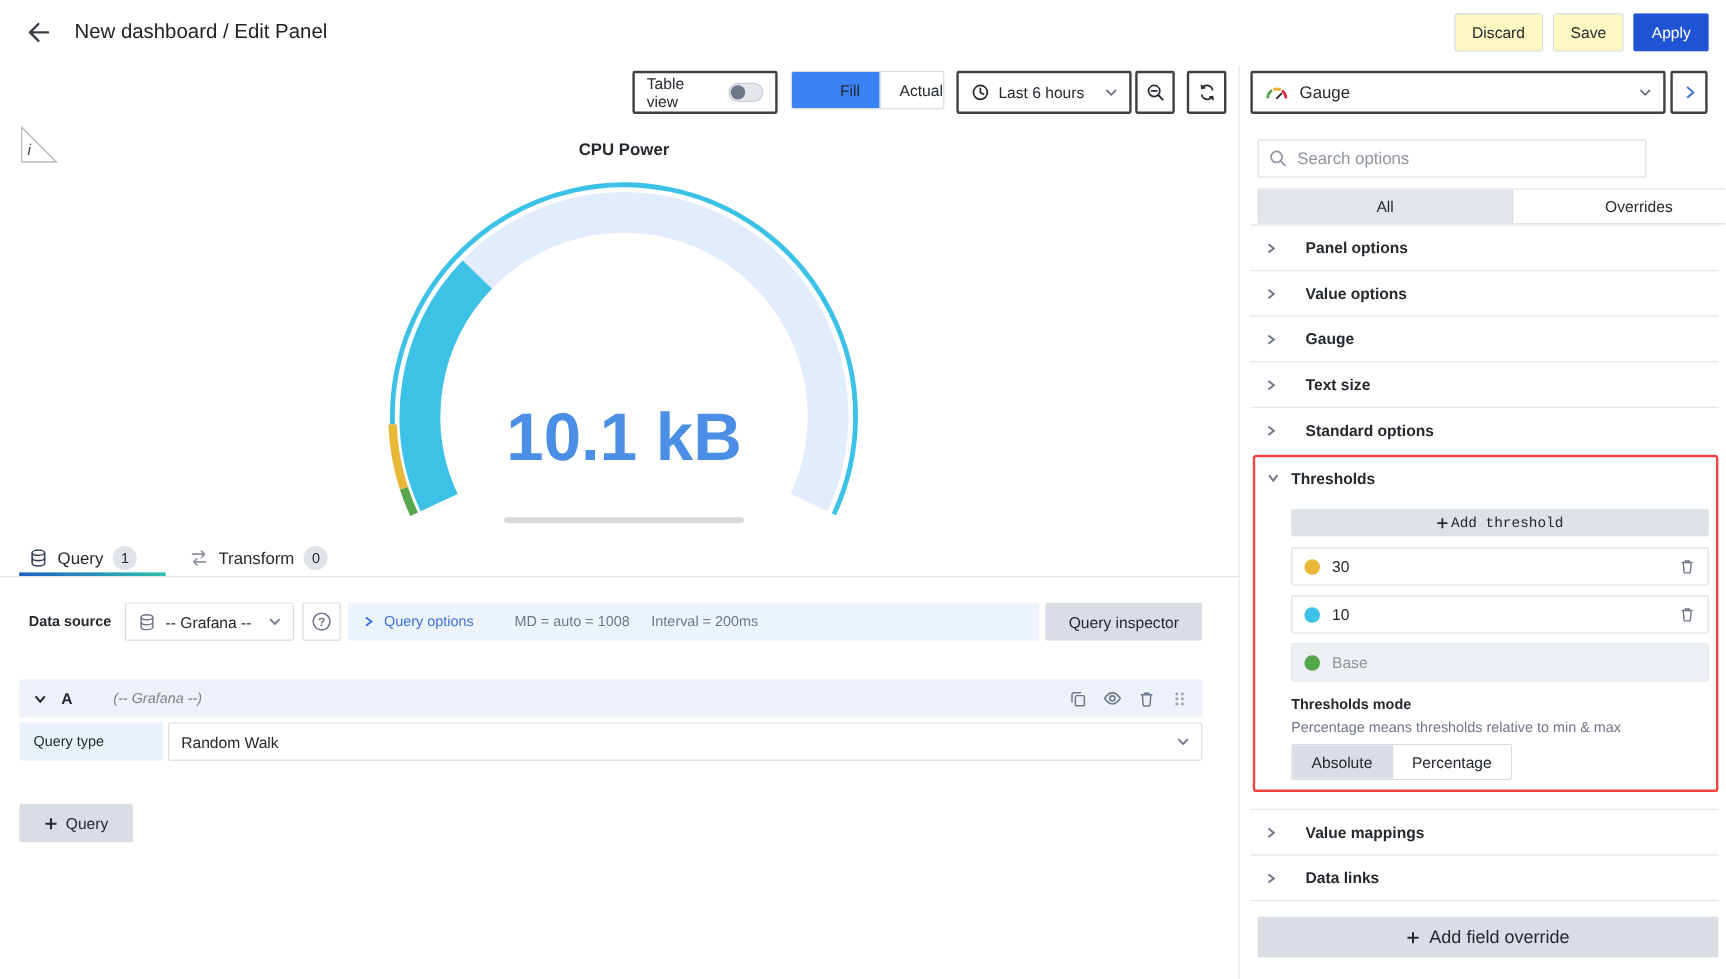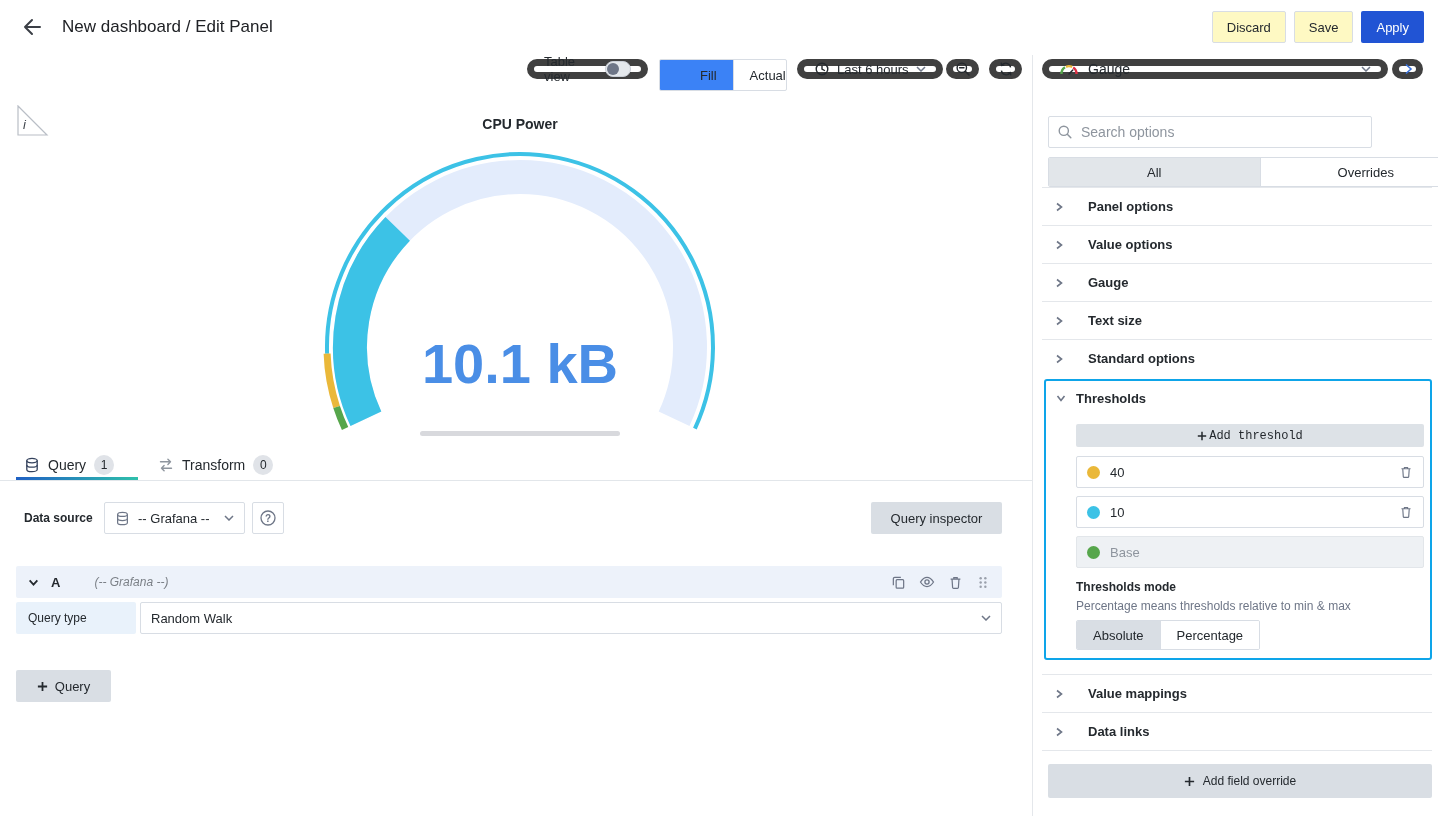--- a/index.html
+++ b/index.html
@@ -13,21 +13,21 @@
   .back-btn { position:absolute; left:18px; top:13px; width:28px; height:28px; display:flex; align-items:center; justify-content:center; cursor:pointer; background:none; border:none; }
   .page-title { position:absolute; left:62px; top:0; height:54px; line-height:54px; font-size:17px; font-weight:500; color:#202226; }
   .header-actions { position:absolute; right:14px; top:11px; display:flex; gap:8px; }
 
   .btn { display:inline-flex; align-items:center; justify-content:center; height:32px; padding:0 14px; border-radius:2px; font-size:13px; font-weight:500; border:1px solid transparent; cursor:pointer; font-family:inherit; }
   .btn-outline { background:#fef9c3; border-color:#d8dde4; color:#24292e; }
   .btn-primary { background:#2154d4; color:#fff; }
   .btn-gray { background:#d9dee4; color:#24292e; }
 
   
-  .tbox { position:absolute; top:59px; height:20px; display:flex; align-items:center; background:#fff; border:7px solid #404040; border-radius:12px; padding:0 10px; cursor:pointer; }
+  .tbox { position:absolute; top:59px; height:36px; display:flex; align-items:center; background:#fff; border:2px solid #404040; border-radius:2px; padding:0 10px; cursor:pointer; }
   .tbox .lbl { font-size:13px; color:#24292e; }
   .toggle-track { position:relative; width:30px; height:16px; border-radius:8px; background:#e4e8ec; border:1px solid #c9ced6; margin-left:10px; }
   .toggle-knob { position:absolute; left:1px; top:1px; width:12px; height:12px; border-radius:50%; background:#6e7687; }
   .seg { position:absolute; top:59px; height:32px; display:flex; border:1px solid #d8dde4; border-radius:2px; overflow:hidden; background:#fff; }
   .seg .seg-opt { display:flex; align-items:center; justify-content:center; padding:0 16px; font-size:13px; font-weight:500; color:#24292e; cursor:pointer; }
   .seg .active { background:#3b82f6;padding-left:40px; }
   .caret { margin-left:auto; }
 
   
   .panel-title { position:absolute; left:0; top:116px; width:1040px; text-align:center; font-size:14px; font-weight:700; color:#24292e; }
@@ -63,38 +63,38 @@
   .search-box input::placeholder { color:#8e959e; }
   .search-box .sicon { position:absolute; left:9px; top:8px; }
   .filter-tabs { position:absolute; left:1048px; top:157px; width:424px; height:30px; display:flex; border:1px solid #d8dde4; border-radius:2px; overflow:hidden; }
   .filter-tabs .ft { flex:1; display:flex; align-items:center; justify-content:center; font-size:13px; color:#24292e; cursor:pointer; background:#fff; }
   .filter-tabs .ft.active { background:#e2e6ea; }
   .filter-tabs .ft + .ft { border-left:1px solid #d8dde4; }
 
   .opt-row { position:absolute; left:1042px; width:390px; height:38px; display:flex; align-items:center; gap:24px; padding-left:12px; border-top:1px solid #e4e7eb; cursor:pointer; background:#fff; }
   .opt-row .opt-label { font-size:13px; font-weight:700; color:#24292e; }
 
-  .thr-box { position:absolute; left:1044px; top:379px; width:388px; height:281px; border:2px solid #0ea5e9; border-radius:3px; background:#fff; }
+  .thr-box { position:absolute; left:1044px; top:379px; width:388px; height:281px; border:2px solid #ef4444; border-radius:3px; background:#fff; }
   .thr-head { position:absolute; left:0; top:0; width:100%; height:34px; display:flex; align-items:center; gap:10px; padding-left:10px; cursor:pointer; }
   .thr-head .opt-label { font-size:13px; font-weight:700; }
   .thr-add { position:absolute; left:30px; top:43px; width:348px; height:23px; background:#dde2e7; border:none; border-radius:2px; font-size:12px; font-weight:500; color:#24292e; display:flex; align-items:center; justify-content:center; gap:2px; cursor:pointer; font-family:Liberation Mono, monospace; }
   .thr-row { position:absolute; left:30px; width:348px; height:32px; background:#fff; border:1px solid #d8dde4; border-radius:2px; display:flex; align-items:center; padding:0 10px; }
   .thr-row.disabled { background:#eef1f4; border-color:#e2e6ea; }
   .thr-dot { width:13px; height:13px; border-radius:50%; flex:none; }
   .thr-val { font-size:13px; margin-left:10px; color:#24292e; }
   .thr-row.disabled .thr-val { color:#8e959e; }
   .thr-trash { margin-left:auto; cursor:pointer; display:flex; }
   .thr-mode-label { position:absolute; left:30px; top:199px; font-size:12px; font-weight:700; color:#24292e; }
   .thr-mode-desc { position:absolute; left:30px; top:218px; font-size:12px; color:#6e7687; }
   .thr-radio { position:absolute; left:30px; top:239px; height:30px; display:inline-flex; border:1px solid #d8dde4; border-radius:2px; overflow:hidden; }
   .thr-radio .ropt { display:flex; align-items:center; justify-content:center; padding:0 16px; font-size:13px; font-weight:500; color:#24292e; cursor:pointer; background:#fff; }
   .thr-radio .ropt.active { background:#d9dee4; }
 
   .sb-bottom-border { position:absolute; left:1042px; top:750px; width:390px; height:1px; background:#e4e7eb; }
-  .override-btn { position:absolute; left:1048px; top:764px; width:384px; height:34px; background:#d9dee4; border:none; border-radius:2px; font-size:12px; font-weight:500; color:#24292e; display:flex; align-items:center; justify-content:center; gap:8px; cursor:pointer; font-family:inherit; }
+  .override-btn { position:absolute; left:1048px; top:764px; width:384px; height:34px; background:#d9dee4; border:none; border-radius:2px; font-size:15px; font-weight:500; color:#24292e; display:flex; align-items:center; justify-content:center; gap:8px; cursor:pointer; font-family:inherit; }
 
   svg { display:block; }
 </style>
 </head>
 <body>
 
 <div class="app">
 
   <div class="header">
     <button class="back-btn">
@@ -229,20 +229,28 @@
     </svg>
   </div>
 
   <div class="field-box" style="left:252px; top:502px; width:32px; justify-content:center; padding:0;">
     <svg width="18" height="18" viewBox="0 0 18 18">
       <circle cx="9" cy="9" r="7" fill="none" stroke="#6e7687" stroke-width="1.3"></circle>
       <text x="9" y="12.5" text-anchor="middle" font-size="10" font-weight="bold" fill="#6e7687">?</text>
     </svg>
   </div>
 
+  <div class="qo-bar">
+    <svg width="10" height="10" viewBox="0 0 10 10">
+      <polyline points="3,1.5 7.5,5 3,8.5" fill="none" stroke="#3871dc" stroke-width="1.6"></polyline>
+    </svg>
+    <span class="qo-title">Query options</span>
+    <span class="qo-meta" style="margin-left:34px;">MD = auto = 1008</span>
+    <span class="qo-meta" style="margin-left:18px;">Interval = 200ms</span>
+  </div>
 
   <button class="btn btn-gray abs" style="left:871px; top:502px; width:131px;">Query inspector</button>
 
   <div class="row-a">
     <svg width="11" height="11" viewBox="0 0 10 10">
       <polyline points="1.5,3 5,7 8.5,3" fill="none" stroke="#24292e" stroke-width="1.6"></polyline>
     </svg>
     <span class="ref">A</span>
     <span class="hint">(-- Grafana --)</span>
     <span class="row-actions">
@@ -341,21 +349,21 @@
 
     <button class="thr-add">
       <svg width="10" height="10" viewBox="0 0 10 10">
         <path d="M5 0.8 V9.2 M0.8 5 H9.2" stroke="#24292e" stroke-width="1.5"></path>
       </svg>
       <span>Add threshold</span>
     </button>
 
     <div class="thr-row" style="top:75px;">
       <span class="thr-dot" style="background-color: rgb(234, 184, 57);"></span>
-      <span class="thr-val">40</span>
+      <span class="thr-val">30</span>
       <span class="thr-trash">
         <svg width="14" height="14" viewBox="0 0 16 16">
           <path d="M2.8 4.3 h10.4 M6.2 4.3 V2.8 h3.6 v1.5 M4.3 4.3 l.6 9 a1 1 0 0 0 1 .9 h4.2 a1 1 0 0 0 1 -.9 l.6 -9" fill="none" stroke="#6e7687" stroke-width="1.3"></path>
         </svg>
       </span>
     </div>
 
     <div class="thr-row" style="top:115px;">
       <span class="thr-dot" style="background-color: rgb(60, 194, 230);"></span>
       <span class="thr-val">10</span>

